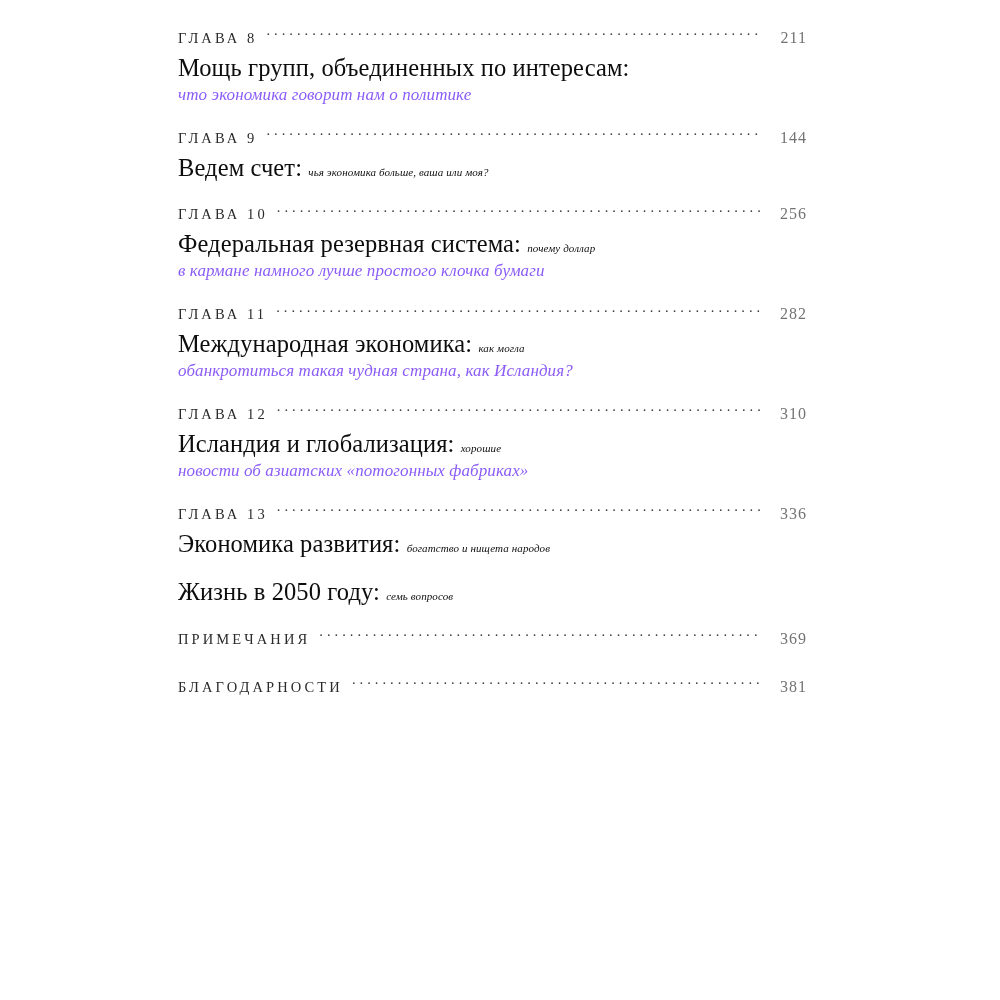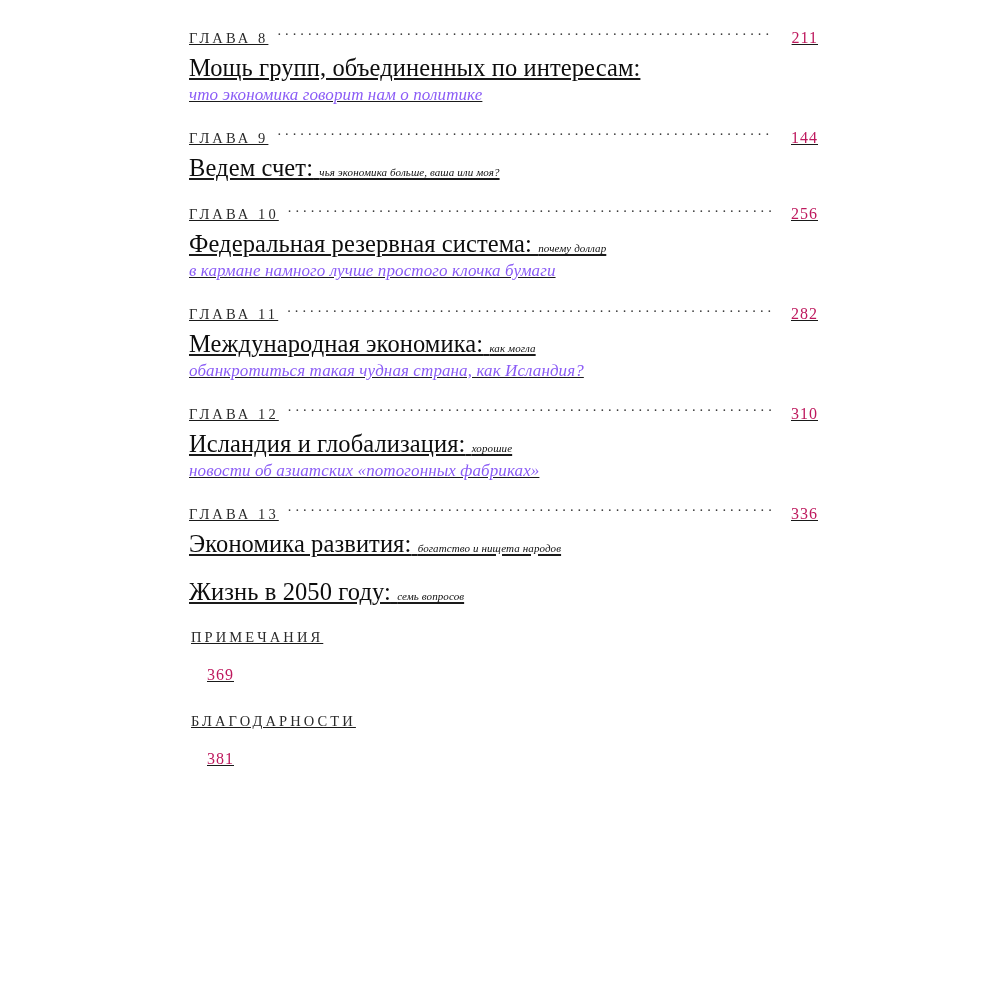--- a/index.html
+++ b/index.html
@@ -11,24 +11,23 @@
   body {
     width: 1000px;
     height: 1000px;
     font-family: "Liberation Serif", "DejaVu Serif", serif;
     color: #1a1a1a;
     -webkit-font-smoothing: antialiased;
   }
 
   #toc-page {
     position: absolute;
-    left: 189px;
+    left: 178px;
     top: 26px;
     width: 629px;
-    text-decoration: underline;
   }
 
   
   .toc-entry {
     margin: 0 0 10px 0;
   }
 
   
   .label-line {
     display: flex;
@@ -59,21 +58,21 @@
     letter-spacing: 4.0px;
     font-size: 14.5px;
     color: #3a3a3a;
     white-space: nowrap;
   }
   .page-num {
     flex: 0 0 auto;
     font-size: 16px;
     letter-spacing: 1.0px;
     padding-left: 5px;
-    color: #be185d;
+    color: #737373;
     text-align: right;
     min-width: 38px;
   }
 
   
   .title-line {
     font-size: 24.5px;
     line-height: 1.17;
     color: #0d0d0d;
     margin-top: 4px;
@@ -92,21 +91,20 @@
     font-size: 17px;
     line-height: 1.3;
     color: #8b5cf6;
     margin-top: 1px;
     letter-spacing: 0.1px;
   }
 
   
   .toc-entry.plain .label-line {
     line-height: 1.5;
-    flex-direction: column;
   }
 </style>
 </head>
 <body>
 
 <div id="toc-page">
     <div class="toc-entry" style="margin-bottom: 20px; margin-top: 0px;">
       <div class="label-line">
         <span class="label-text">ГЛАВА 8</span>
         <span class="leader"></span>

